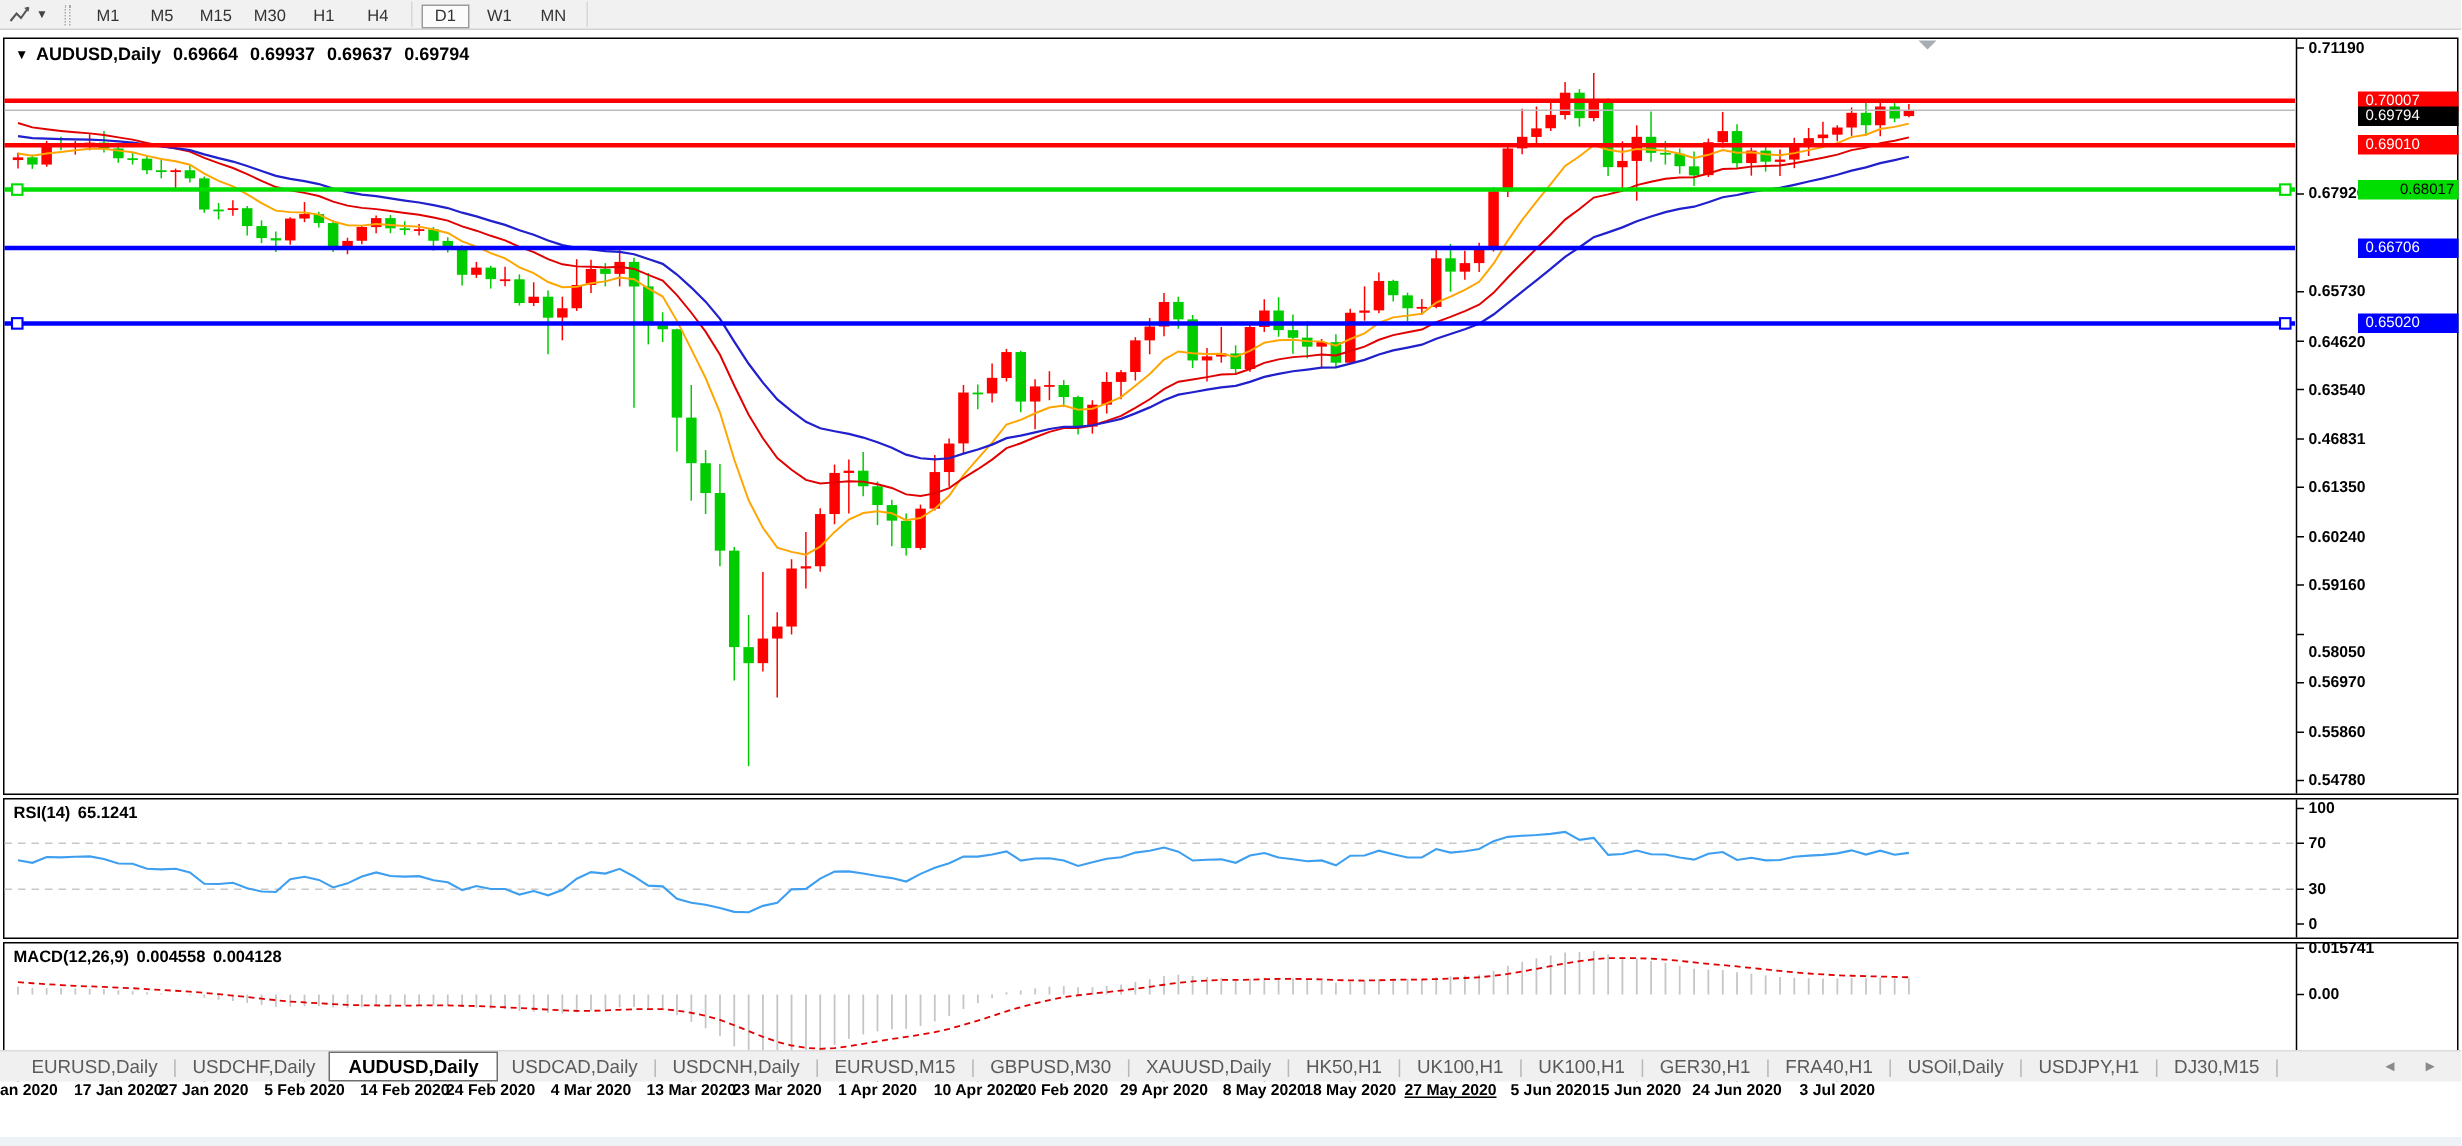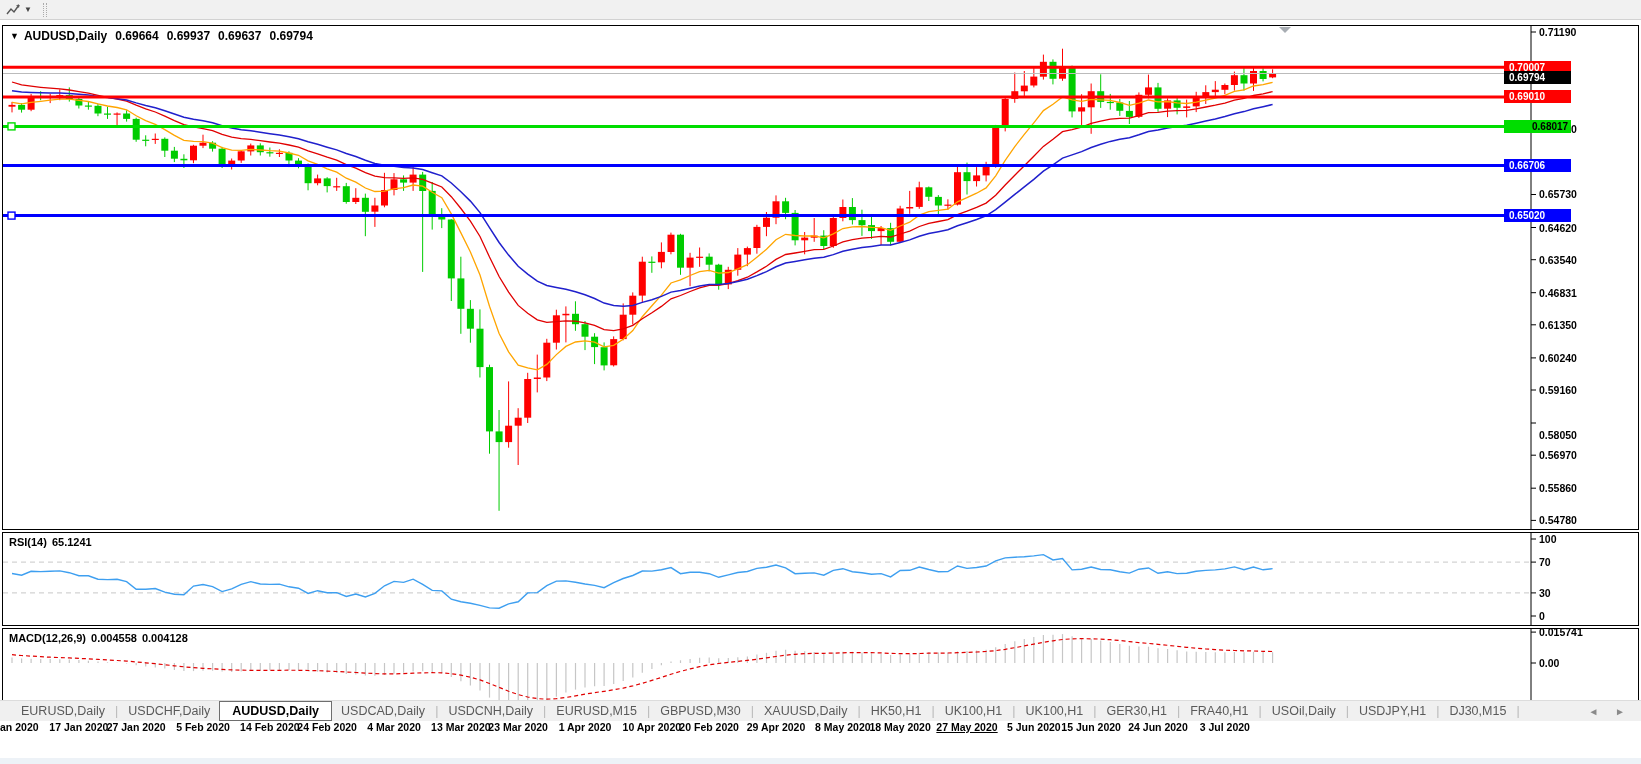--- a/index.html
+++ b/index.html
@@ -31,21 +31,21 @@
   #title{position:absolute;top:29px;left:10px;z-index:7;font-size:12px;font-weight:700;color:#000;white-space:nowrap}
   #title .tcaret{font-size:9px;margin-right:5px;vertical-align:1px}
   #title .ohlc{margin-left:8px}
   .indlabel{position:absolute;left:9px;z-index:7;font-size:11px;font-weight:700;color:#000;white-space:nowrap}
   #rsilabel{top:536px}
   #macdlabel{top:632px}
   .indlabel span{margin-right:5px}
 
   .axis-tick{position:absolute;left:1539px;font-size:10.5px;font-weight:700;color:#000;
              z-index:6;transform:translateY(-50%);white-space:nowrap}
-  .tag{position:absolute;left:1504px;width:67px;height:13px;z-index:8;font-size:10px;font-weight:700;
+  .tag{position:absolute;left:1572px;width:67px;height:13px;z-index:8;font-size:10px;font-weight:400;
        line-height:13px;padding-left:5px;box-sizing:border-box;white-space:nowrap}
 
   .dlabel{position:absolute;top:721px;font-size:10.5px;font-weight:700;color:#000;
           transform:translateX(-50%);z-index:6;white-space:nowrap}
 
   
   #tabbar{position:absolute;top:700px;left:0;width:1641px;height:21px;background:#f0f0f0;
           border-top:1px solid #dcdcdc;display:flex;align-items:center;font-size:12.5px;
           color:#5a5a5a;z-index:6;padding-left:12px;box-sizing:border-box}
   .tab{padding:1px 9px;white-space:nowrap}
@@ -60,20 +60,21 @@
 
 <div id="toolbar">
   <span class="tbicon">
     <svg width="15" height="14" viewBox="0 0 15 14">
       <path d="M1 11 L5 6 L8 9 L13 2" stroke="#555" stroke-width="1.4" fill="none"></path>
       <path d="M13 2 L10.5 2.6 M13 2 L12.6 4.6" stroke="#555" stroke-width="1" fill="none"></path>
     </svg>
   </span>
   <span class="tbcaret">▼</span>
   <span class="grip"></span>
+  <div id="tfbar"><span class="tf">M1</span><span class="tf">M5</span><span class="tf">M15</span><span class="tf">M30</span><span class="tf">H1</span><span class="tf">H4</span><span class="tfsep"></span><span class="tf active">D1</span><span class="tf">W1</span><span class="tf">MN</span><span class="tfsep"></span></div>
 </div>
 
 <div id="mainpanel" class="panel"></div>
 <div id="rsipanel" class="panel"></div>
 <div id="macdpanel" class="panel"></div>
 
 <svg id="plot" width="1641" height="764">
     <line x1="12" y1="101.9" x2="12" y2="112.4" stroke="#FF0000" stroke-width="1"></line>
     <rect x="8.5" y="104.9" width="7" height="1.8" fill="#FF0000"></rect>
     <line x1="21.55" y1="103.1" x2="21.55" y2="112.6" stroke="#00CC00" stroke-width="1"></line>

